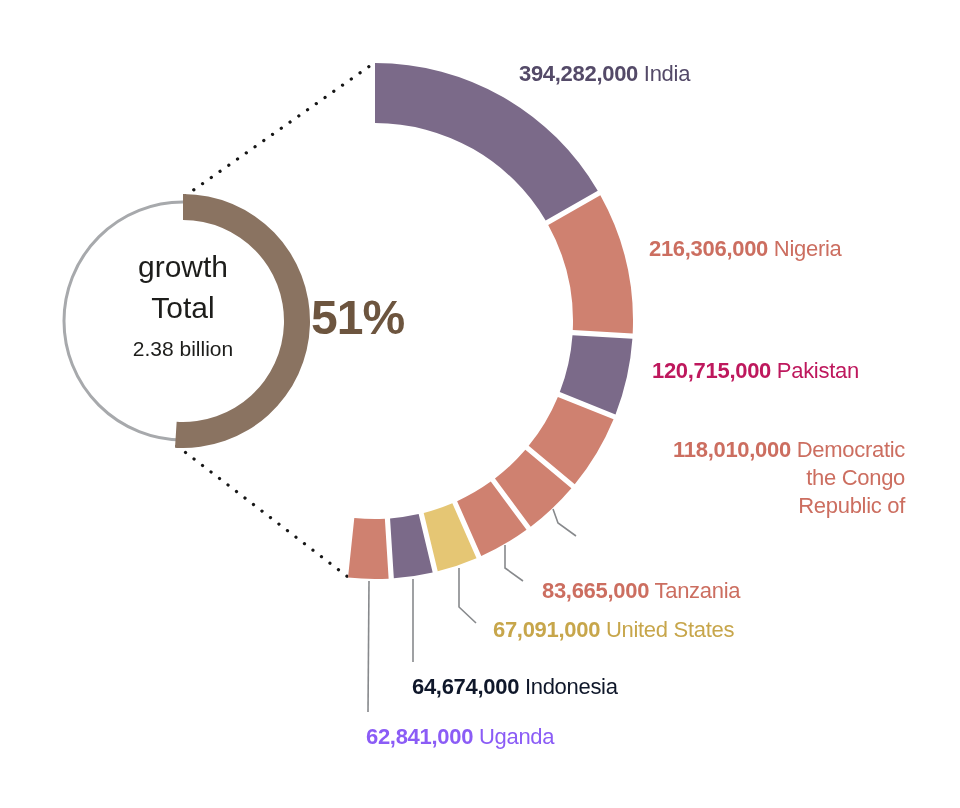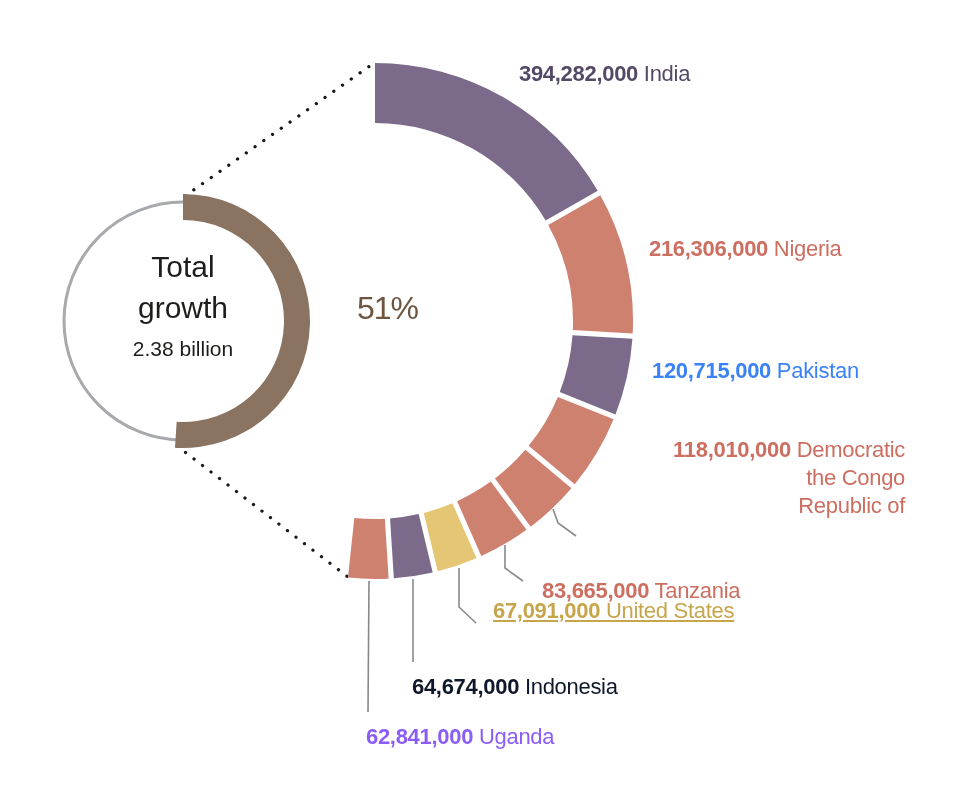--- a/index.html
+++ b/index.html
@@ -5,22 +5,22 @@
   html,body{margin:0;padding:0;background:#ffffff;}
   .canvas{position:relative;width:960px;height:808px;background:#ffffff;
           font-family:"Liberation Sans",sans-serif;overflow:hidden;}
   .canvas svg{position:absolute;left:0;top:0;}
   .lbl{position:absolute;font-size:22px;white-space:nowrap;letter-spacing:-0.3px;}
   .lbl .num{font-weight:700;}
   .lbl-drc{text-align:right;line-height:28px;white-space:nowrap;}
   .center-text{position:absolute;left:58px;top:246px;width:250px;text-align:center;
                font-size:30px;line-height:41px;}
   .center-text .bold{font-weight:400;font-size:21px;}
-  .percent{position:absolute;left:311px;top:290px;font-size:32px;font-weight:400;
-           letter-spacing:-1px;margin-left:46px;}
+  .percent{position:absolute;left:311px;top:290px;font-size:48px;font-weight:700;
+           letter-spacing:-1px;}
 </style>
 </head>
 <body>
 
 <div class="canvas">
 
   <svg id="chart-svg" width="960" height="808" viewBox="0 0 960 808">
       <line x1="185" y1="196" x2="374" y2="63" stroke="#161616" stroke-width="3.2" stroke-dasharray="0.1 10.6" stroke-linecap="round"></line>
       <line x1="177" y1="446" x2="348" y2="577" stroke="#161616" stroke-width="3.2" stroke-dasharray="0.1 10.6" stroke-linecap="round"></line>
       <circle cx="183" cy="321" r="119" fill="none" stroke="#a7a9ac" stroke-width="3"></circle>
@@ -35,58 +35,58 @@
       <path d="M432.67 572.47 A258 258 0 0 1 393.83 578.31 L390.05 518.43 A198 198 0 0 0 418.67 514.12 Z" fill="#7b6a89"></path>
       <path d="M388.64 578.64 A258 258 0 0 1 348.03 577.59 L354.3 517.92 A198 198 0 0 0 384.86 518.75 Z" fill="#cf8170"></path>
       <polyline points="553,509 558,523 576,536" fill="none" stroke="#87898c" stroke-width="1.6"></polyline>
       <polyline points="505,545 505,568 523,581" fill="none" stroke="#87898c" stroke-width="1.6"></polyline>
       <polyline points="459,568 459,607 476,623" fill="none" stroke="#87898c" stroke-width="1.6"></polyline>
       <polyline points="413,579 413,662" fill="none" stroke="#87898c" stroke-width="1.6"></polyline>
       <polyline points="369,581 368,712" fill="none" stroke="#87898c" stroke-width="1.6"></polyline>
     </svg>
 
   <div class="center-text" style="color: rgb(29, 29, 27);">
+    <div>growth</div>
     <div>Total</div>
-    <div>growth</div>
     <div class="bold">2.38 billion</div>
   </div>
 
   <div class="percent" style="color: rgb(109, 85, 63);">51%</div>
 
   <div class="lbl" style="left: 519px; top: 61px; color: rgb(84, 74, 104);">
     <span class="num">394,282,000</span>
     <span>India</span>
   </div>
 
   <div class="lbl" style="left: 649px; top: 236px; color: rgb(204, 110, 96);">
     <span class="num">216,306,000</span>
     <span>Nigeria</span>
   </div>
 
-  <div class="lbl" style="left: 652px; top: 358px; color: #3b82f6;">
+  <div class="lbl" style="left: 652px; top: 358px; color: #be185d;">
     <span class="num">120,715,000</span>
     <span>Pakistan</span>
   </div>
 
   <div class="lbl lbl-drc" style="right: 55px; top: 436px; color: rgb(204, 110, 96); margin-left: 7px;">
     <div>
       <span class="num">118,010,000</span>
       <span>Democratic</span>
     </div>
     <div>the Congo</div>
     <div>Republic of</div>
   </div>
 
 
   <div class="lbl" style="left: 542px; top: 578px; color: rgb(204, 110, 96);">
     <span class="num">83,665,000</span>
     <span>Tanzania</span>
   </div>
 
-  <div class="lbl" style="left: 493px; top: 598px; color: rgb(199, 166, 75); text-decoration: underline;">
+  <div class="lbl" style="left: 493px; top: 617px; color: rgb(199, 166, 75);">
     <span class="num">67,091,000</span>
     <span>United States</span>
   </div>
 
   <div class="lbl" style="left: 412px; top: 674px; color: #0f172a;">
     <span class="num">64,674,000</span>
     <span>Indonesia</span>
   </div>
 
   <div class="lbl" style="left: 366px; top: 724px; color: #8b5cf6;">

